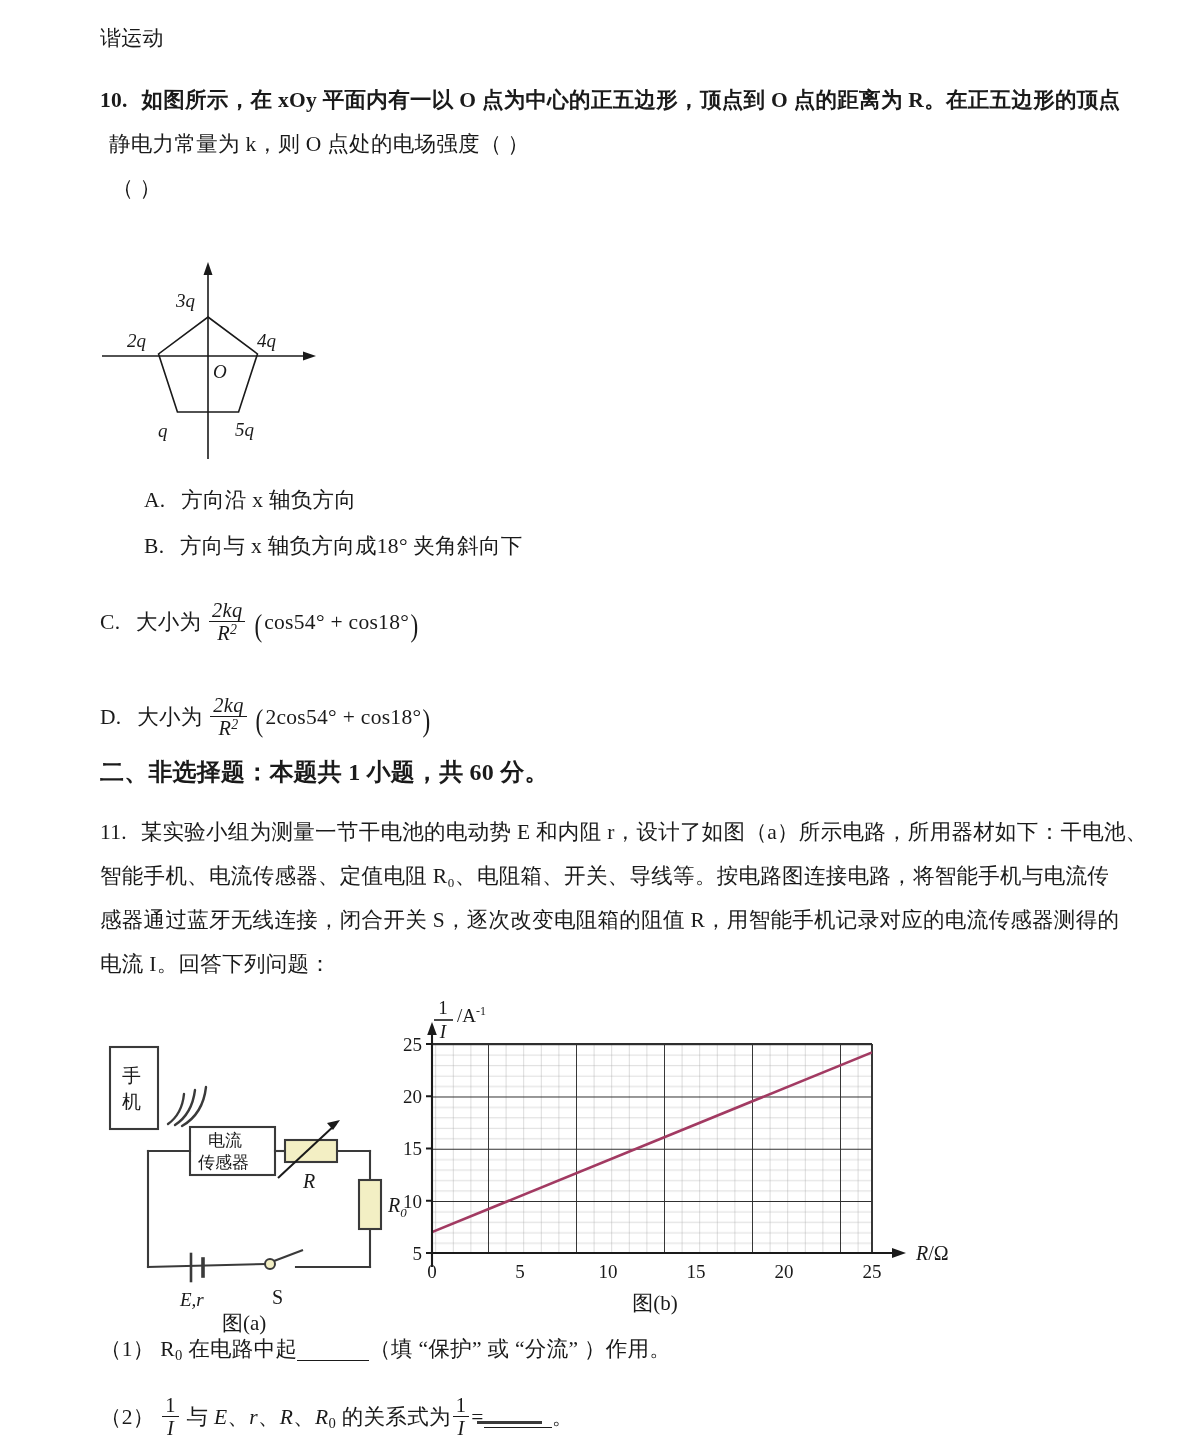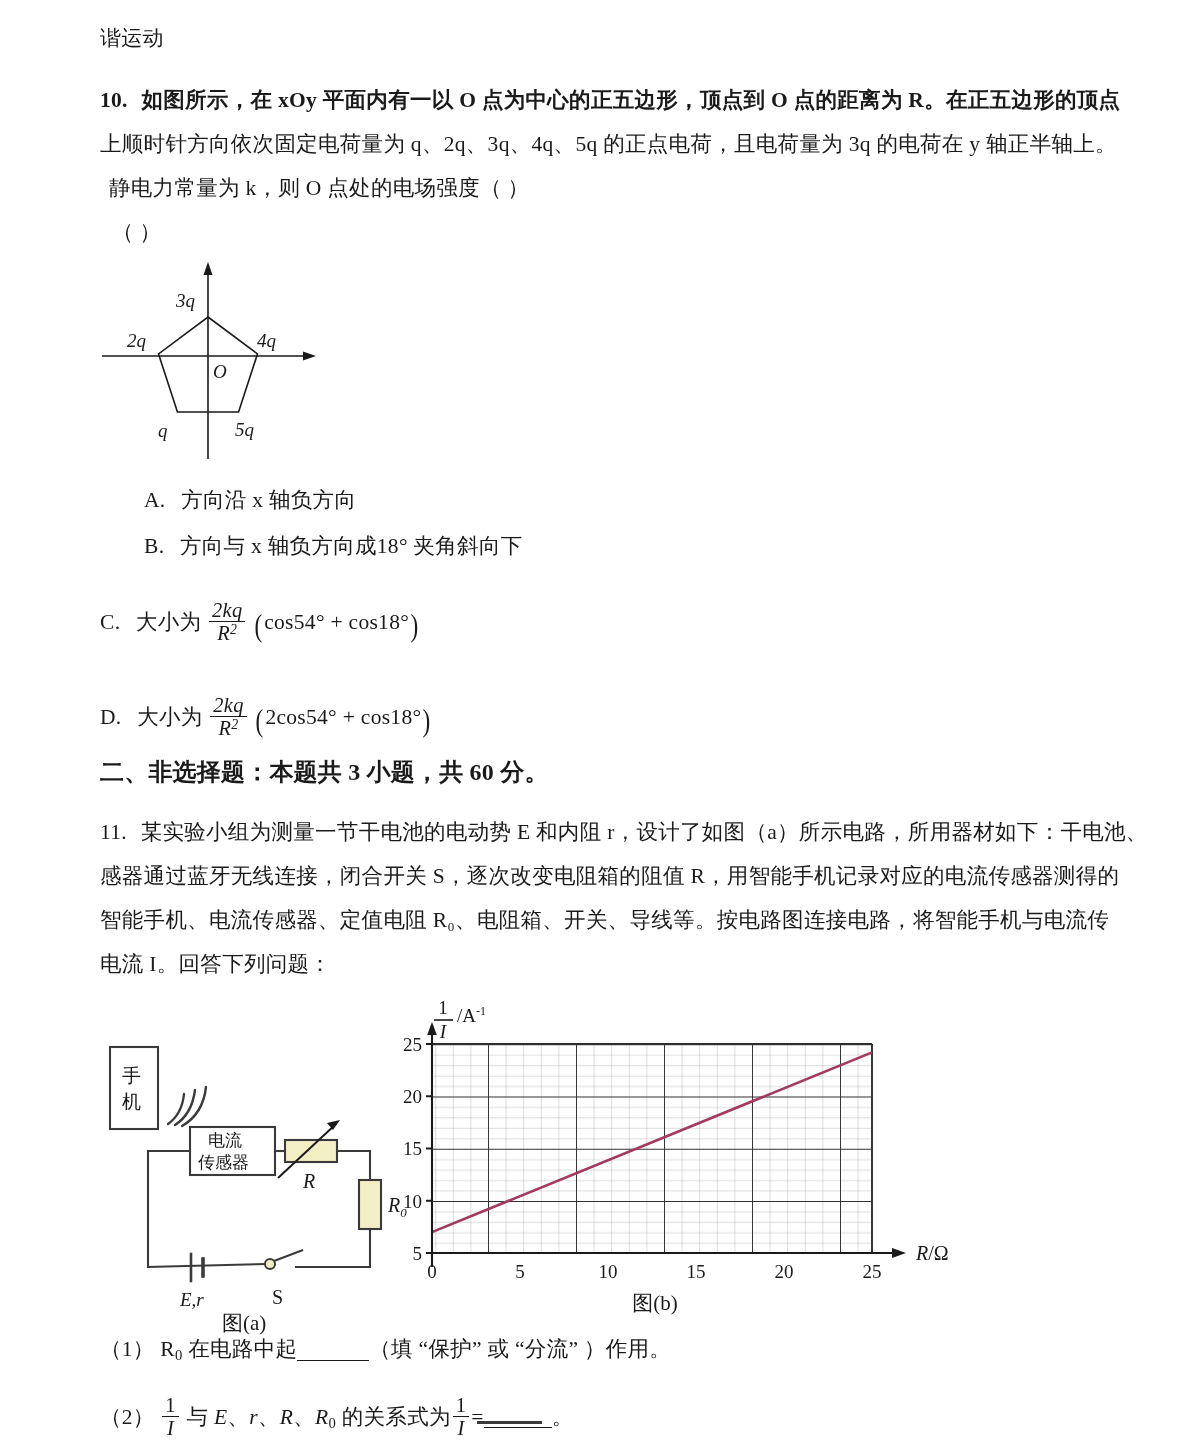--- a/index.html
+++ b/index.html
@@ -102,23 +102,20 @@
 
 <div class="page">
 
   <div class="txt" style="left:100px; top:28px; font-size:21px;">谐运动</div>
 
   <div class="para" style="left:100px; top:78px; width:1090px;">
     <div style="position:relative; height:44px;font-weight:bold;">
       <span>10.</span>
       <span style="margin-left:8px;">如图所示，在 xOy 平面内有一以 O 点为中心的正五边形，顶点到 O 点的距离为 R。在正五边形的顶点</span>
     </div>
-    <div style="position:relative; height:44px;">
-      <span>上顺时针方向依次固定电荷量为 q、2q、3q、4q、5q 的正点电荷，且电荷量为 3q 的电荷在 y 轴正半轴上。</span>
-    </div>
     <div style="position:relative; height:44px;margin-left:9px;">
       <span>静电力常量为 k，则 O 点处的电场强度（    ）</span>
     </div>
     <div style="position:relative; height:44px; padding-left:12px;">
       <span>（        ）</span>
     </div>
   </div>
 
   <div class="fig-pentagon">
     <svg width="330" height="220" viewBox="0 0 330 220">
@@ -169,32 +166,32 @@
   <div class="para" style="left:100px; top:690px; width:800px; line-height:1;">
     <span>D.</span>
     <span style="margin-left:10px;">大小为</span>
     <span class="frac">
       <span class="num it">2kq</span>
       <span class="den it">R<span class="sup">2</span></span>
     </span>
     <span class="bigparen">(</span><span>2cos54° + cos18°</span><span class="bigparen">)</span>
   </div>
 
-  <div class="txt bold" style="left:100px; top:760px; font-size:24px;">二、非选择题：本题共 3 小题，共 60 分。</div>
+  <div class="txt bold" style="left:100px; top:760px; font-size:24px;">二、非选择题：本题共 1 小题，共 60 分。</div>
 
   <div class="para" style="left:100px; top:810px; width:1090px;">
     <div style="height:44px;">
       <span>11.</span>
       <span style="margin-left:8px;">某实验小组为测量一节干电池的电动势 E 和内阻 r，设计了如图（a）所示电路，所用器材如下：干电池、</span>
     </div>
     <div style="height:44px;">
+      <span>智能手机、电流传感器、定值电阻 R₀、电阻箱、开关、导线等。按电路图连接电路，将智能手机与电流传</span>
+    </div>
+    <div style="height:44px;">
       <span>感器通过蓝牙无线连接，闭合开关 S，逐次改变电阻箱的阻值 R，用智能手机记录对应的电流传感器测得的</span>
-    </div>
-    <div style="height:44px;">
-      <span>智能手机、电流传感器、定值电阻 R₀、电阻箱、开关、导线等。按电路图连接电路，将智能手机与电流传</span>
     </div>
     <div style="height:44px;">
       <span>电流 I。回答下列问题：</span>
     </div>
   </div>
 
   <div class="fig-circuit">
     <svg width="330" height="300" viewBox="0 0 330 300">
       <g stroke="#3a3a3a" stroke-width="2.1" fill="none" stroke-linecap="square">
 

